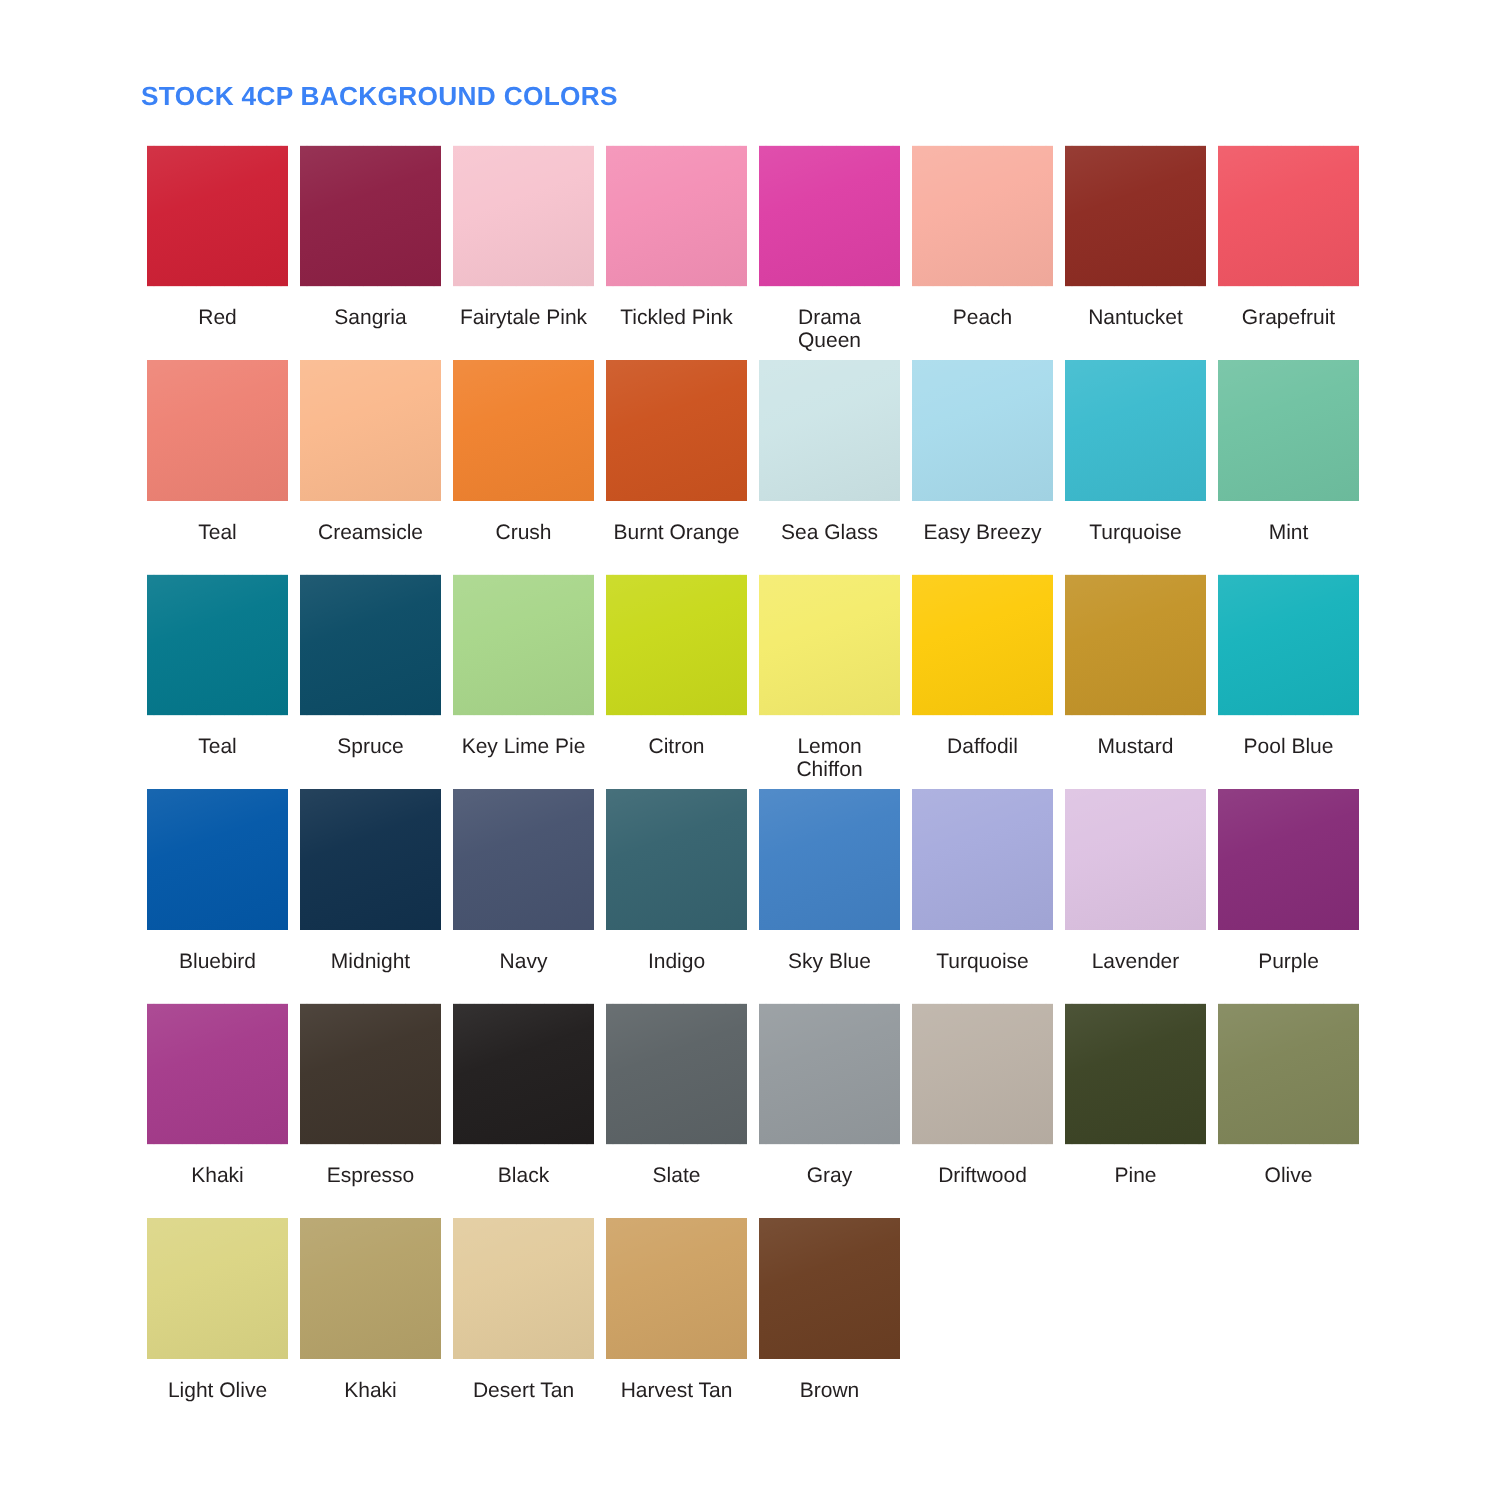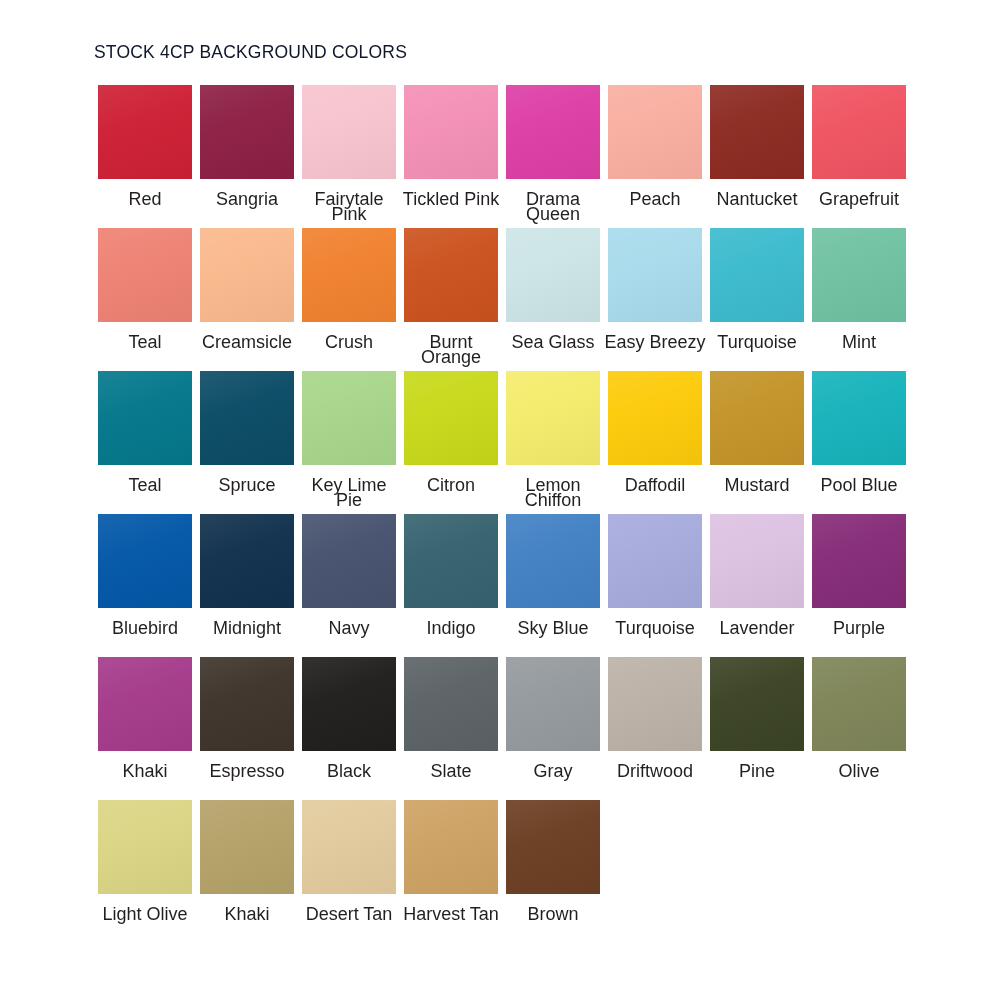--- a/index.html
+++ b/index.html
@@ -17,24 +17,24 @@
   }
   .page {
     width: 1000px;
     height: 1000px;
     box-sizing: border-box;
     padding: 38px 84px 0 94px;
     position: relative;
   }
   .page-title {
     font-size: 17.5px;
-    font-weight: normal;
+    font-weight: bold;
     letter-spacing: 0.2px;
-    color: #0f172a;
-    margin: 4px 0 22px 0;
+    color: #3b82f6;
+    margin: 16px 0 22px 0;
     line-height: 1.2;
   }
   .swatch-grid {
     display: grid;
     grid-template-columns: repeat(8, 102px);
     column-gap: 0px;
     row-gap: 0px;
   }
   .swatch-cell {
     width: 102px;
@@ -74,21 +74,21 @@
   }
   .swatch-chip::after {
     content: "";
     position: absolute;
     inset: 0;
     background: linear-gradient(160deg, rgba(255,255,255,0.085) 0%, rgba(255,255,255,0.02) 38%, rgba(0,0,0,0.045) 100%);
     pointer-events: none;
   }
   .swatch-label {
     margin-top: 13px;
-    font-size: 18px;
+    font-size: 14px;
     line-height: 15px;
     text-align: center;
     color: #231f20;
     width: 102px;
     white-space: pre-line;
   }
 </style>
 </head>
 <body>
 

